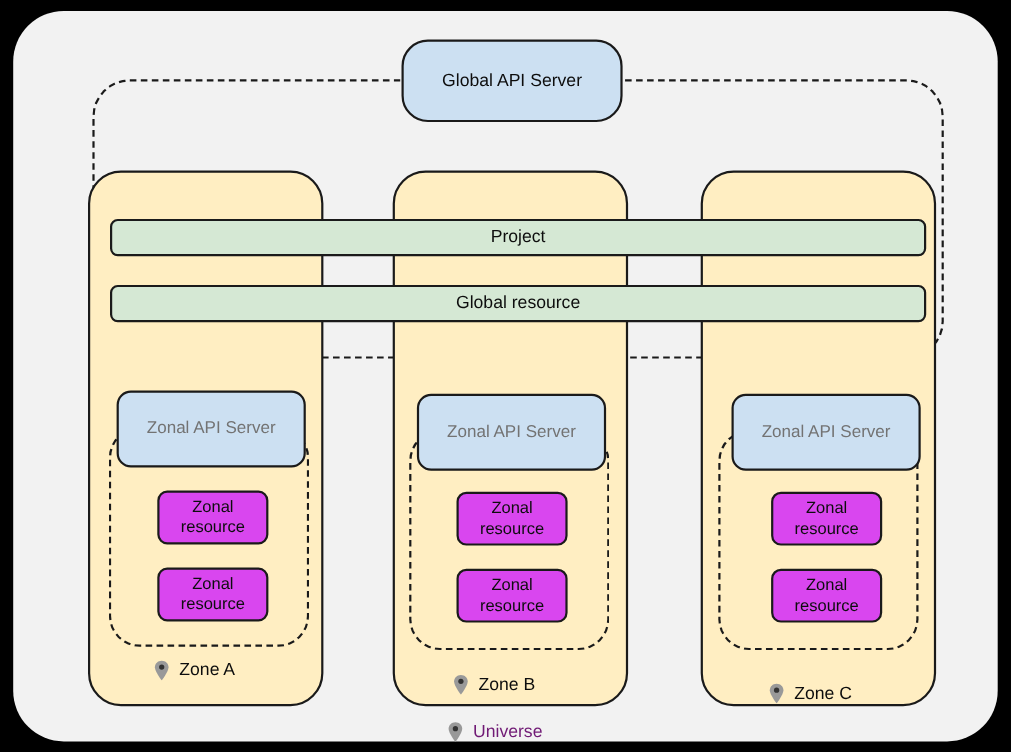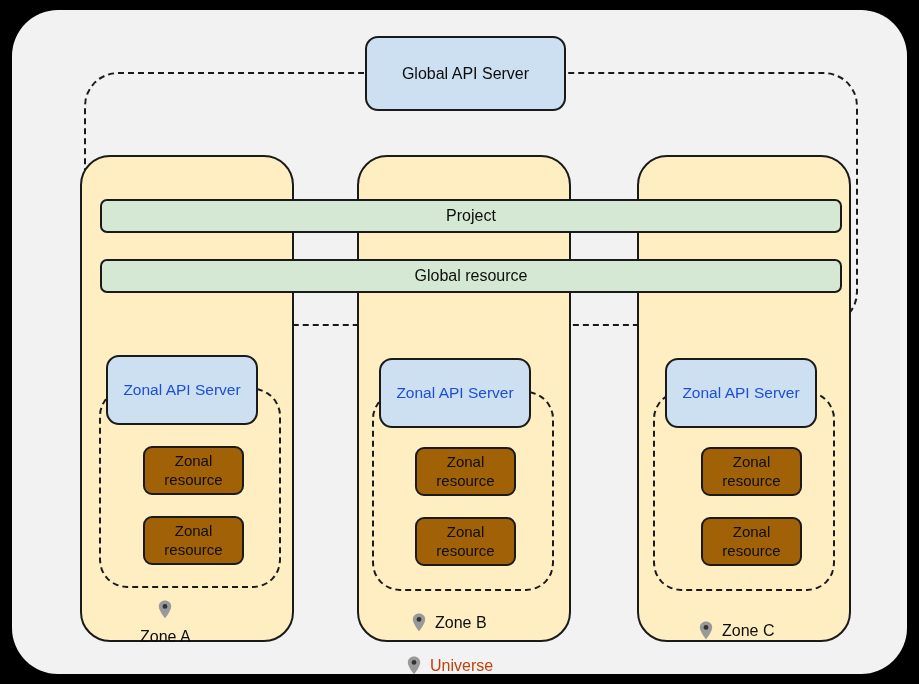--- a/index.html
+++ b/index.html
@@ -88,21 +88,21 @@
 
   
   #global-api-server {
     position: absolute;
     left: 353px;
     top: 26px;
     width: 201px;
     height: 75px;
     background: #cce0f2;
     border: 2.4px solid #1a1a1a;
-    border-radius: 13px;
+    border-radius: 24px;
     box-sizing: border-box;
     display: flex;
     align-items: center;
     justify-content: center;
     font-size: 16px;
     color: #0d0d0d;
     z-index: 8;
   }
 
   
@@ -115,43 +115,43 @@
     box-sizing: border-box;
     z-index: 5;
   }
   #zonal-boundary-a { left: 87px;  top: 378px; }
   #zonal-boundary-b { left: 360px; top: 381px; }
   #zonal-boundary-c { left: 641px; top: 381px; }
 
   
   .zonal-api-server {
     position: absolute;
-    width: 152px;
+    width: 172px;
     height: 70px;
     background: #cce0f2;
     border: 2.4px solid #1a1a1a;
     border-radius: 13px;
     box-sizing: border-box;
     display: flex;
     align-items: center;
     justify-content: center;
     font-size: 15.5px;
-    color: #1d4ed8;
+    color: #737373;
     z-index: 7;
   }
   #zonal-api-server-a { left: 94px;  top: 345px; }
   #zonal-api-server-b { left: 367px; top: 348px; }
   #zonal-api-server-c { left: 653px; top: 348px; }
 
   
   .zonal-resource {
     position: absolute;
     width: 101px;
     height: 49px;
-    background: #a16207;
+    background: #d946ef;
     border: 2.2px solid #1a1a1a;
     border-radius: 9px;
     box-sizing: border-box;
     display: flex;
     flex-direction: column;
     align-items: center;
     justify-content: center;
     font-size: 15px;
     line-height: 1.22;
     color: #0d0d0d;
@@ -175,27 +175,27 @@
     color: #0d0d0d;
     z-index: 9;
     white-space: nowrap;
   }
   .pin-label .pin-icon {
     display: block;
     width: 14px;
     height: 19px;
     flex: 0 0 auto;
   }
-  #zone-label-a { left: 128px; top: 590px; flex-direction: column; }
+  #zone-label-a { left: 128px; top: 590px; }
   #zone-label-b { left: 400px; top: 603px; }
   #zone-label-c { left: 687px; top: 591px; margin-top: 20px; }
   #universe-label {
     left: 395px;
     top: 646px;
-    color: #c2410c;
+    color: #701a75;
     font-size: 16px;
   }
 </style>
 </head>
 <body>
 
 <div id="universe-panel">
 
   <div id="global-boundary"></div>
   <div id="global-boundary-mask"></div>

